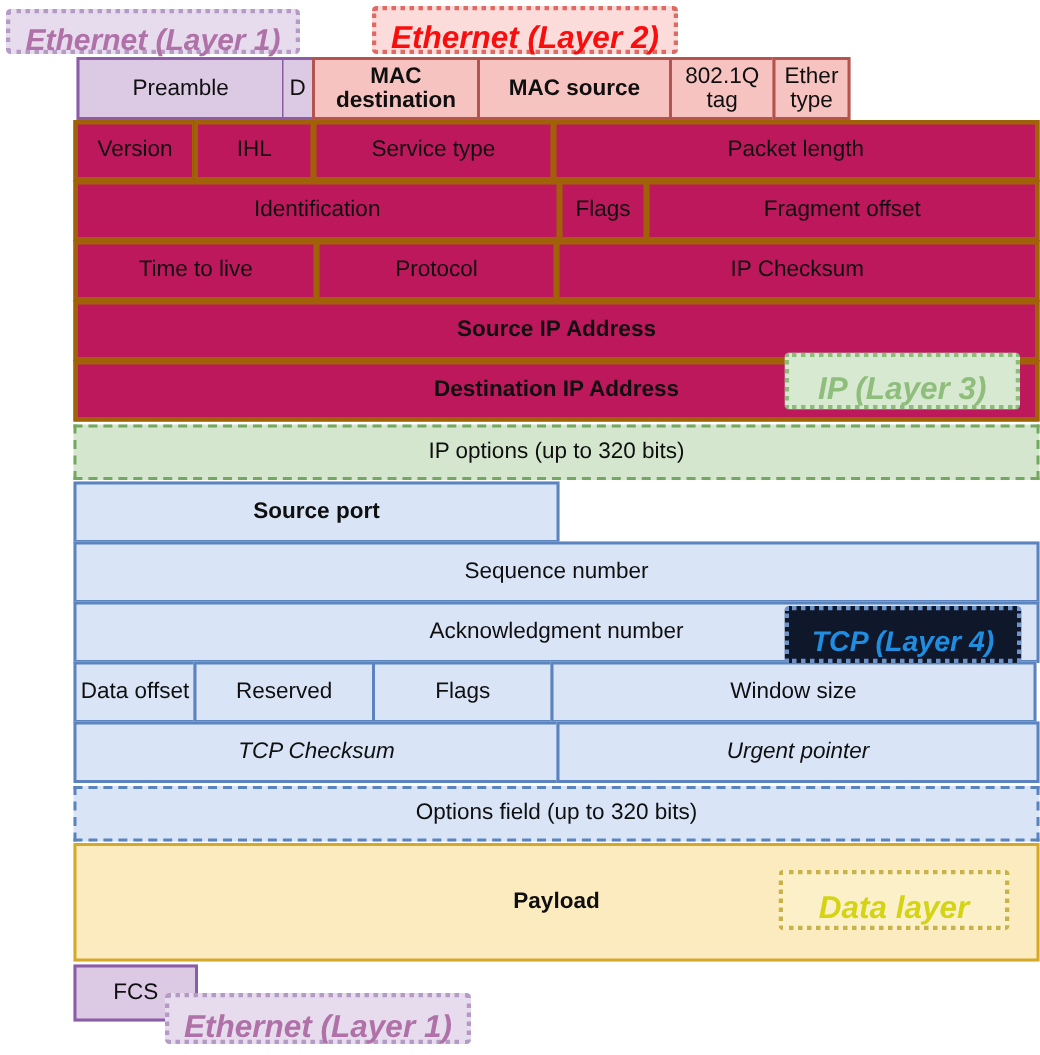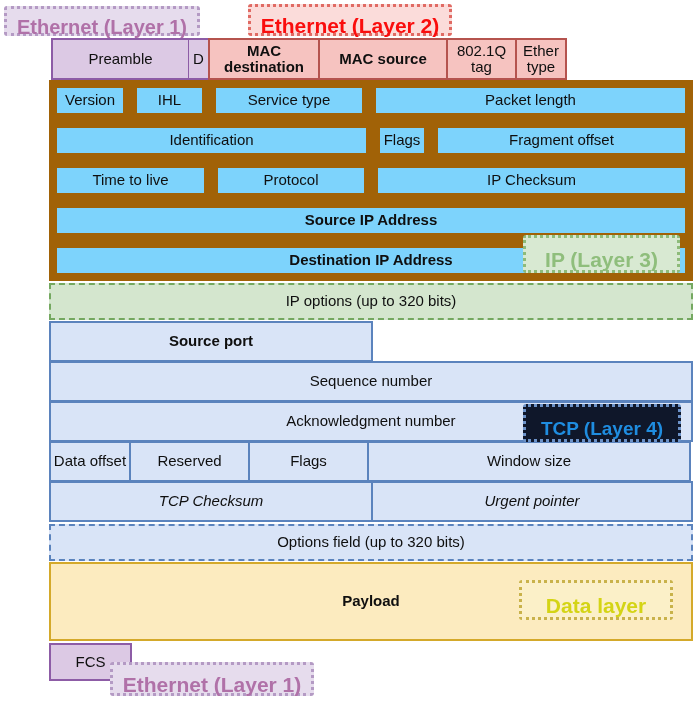--- a/index.html
+++ b/index.html
@@ -18,35 +18,36 @@
     text-align:center;line-height:1.08;
     font-size:15px;color:#0f0f0f;
     padding:0 2px;
   }
   .cell.b{font-weight:bold;}
 
   
   .eth1{background:#dcc9e4;border:2px solid #8d5ca6;}
   .eth1 + .eth1{border-left-width:1px;}
   .eth2{background:#f6c3c0;border:2px solid #b5534e;}
-  .ipc {background:#7dd3fc;border:8px solid #a16207;}
+  .ipc {background:#be185d;border:3px solid #a16207;}
   .tcpc{background:#d9e4f7;border:2px solid #5b83bd;}
   .payc{background:#fcebbf;border:2px solid #d4a92a;}
 
   
   .dashed-ip {background:#d4e6ce;border:2px dashed #74a860;}
   .dashed-tcp{background:#d9e4f7;border:2px dashed #5b83bd;}
 
   
   .badge{
     position:absolute;box-sizing:border-box;
     display:flex;align-items:center;justify-content:center;
     font-weight:bold;white-space:nowrap;
     padding:16px 9px 4px 9px;
     border-radius:3px;
+    font-style:italic;
   }
   #badge-eth1-top{
     left:4px;top:6px;width:196px;height:30px;
     background:#e6dced;border:3px dotted #b49ac4;
     color:#b071a8;font-size:20px;
   }
   #badge-eth2{
     left:248px;top:4px;width:204px;height:32px;
     background:#fbdcda;border:3px dotted #e06a63;
     color:#fa0d0d;font-size:21px;

